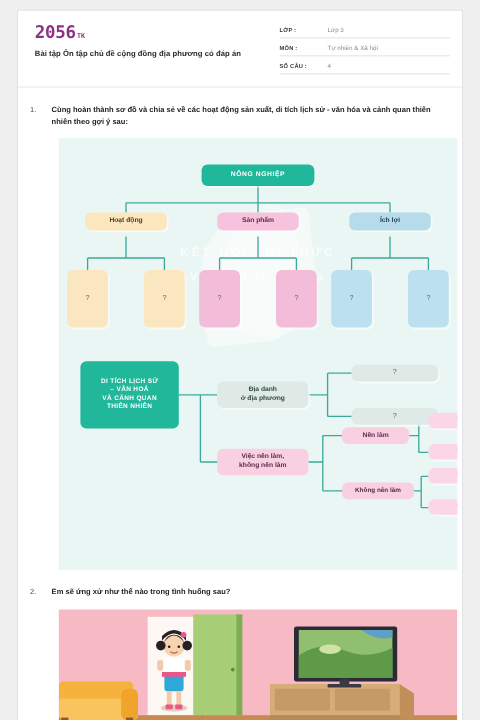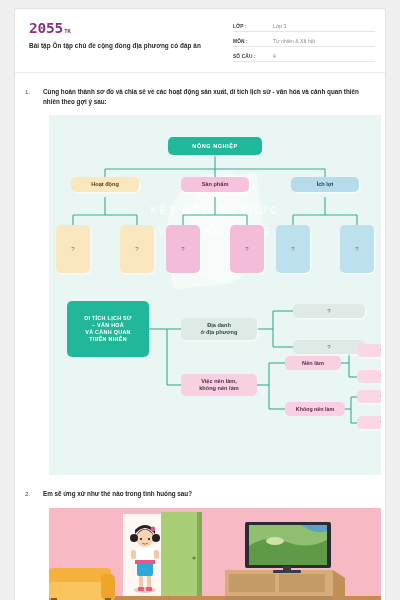--- a/index.html
+++ b/index.html
@@ -219,21 +219,21 @@
 </style>
 </head>
 <body>
 
 <div id="page">
   <div class="doc-card">
 
     <div class="doc-header">
       <div class="hdr-left">
         <div class="brand">
-          <span class="brand-name">2055</span>
+          <span class="brand-name">2056</span>
           <span class="brand-tld">TK</span>
         </div>
         <div class="doc-subtitle">Bài tập Ôn tập chủ đề cộng đồng địa phương có đáp án</div>
       </div>
 
       <div class="hdr-right">
         <div class="meta-row">
           <span class="meta-key">LỚP :</span>
           <span class="meta-val">Lớp 3</span>
         </div>

